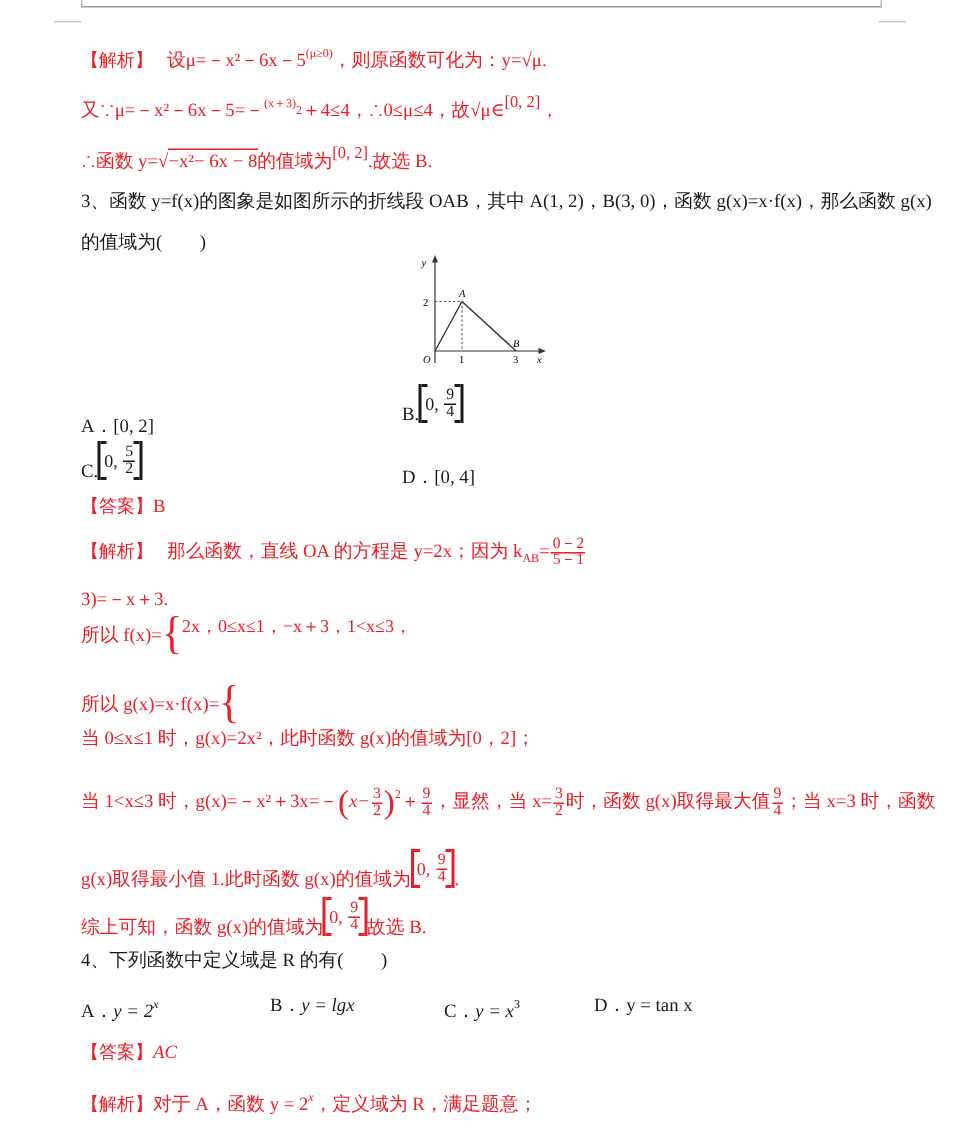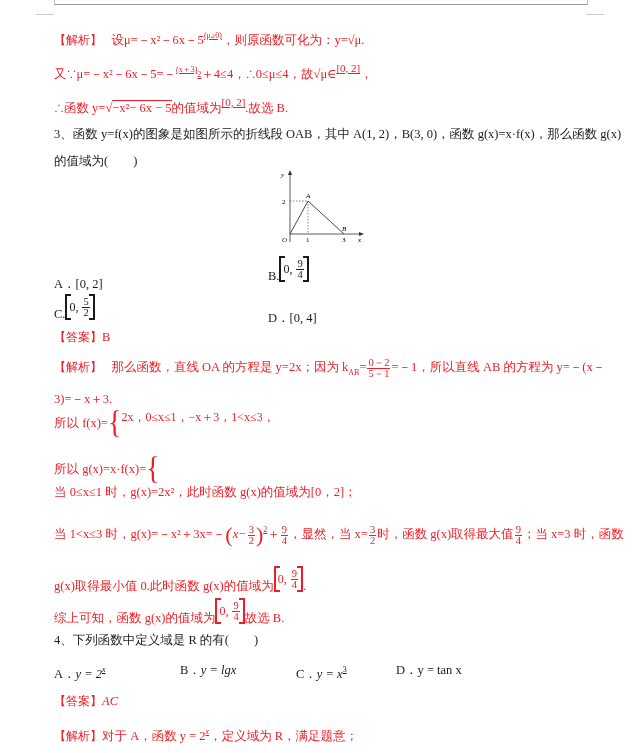--- a/index.html
+++ b/index.html
@@ -6,21 +6,21 @@
   body { width:640px; height:753px; position:relative; overflow:hidden;
          font-family:"Liberation Serif", "DejaVu Serif", serif; color:#222; }
   .pg-top { position:absolute; left:54px; top:0; width:532px; height:4px; border-bottom:1px solid #9a9a9a; border-left:1px solid #bdbdbd; border-right:1px solid #bdbdbd; }
   .corner-l { position:absolute; left:36px; top:14px; width:18px; border-top:1px solid #c8c8c8; }
   .corner-r { position:absolute; left:586px; top:14px; width:18px; border-top:1px solid #c8c8c8; }
   .line { position:absolute; left:54px; white-space:nowrap; font-size:12.5px; line-height:16px; }
   .red { color:#ee1c24; }
   .blk { color:#1a1a1a; }
   .tag { font-family:"DejaVu Sans", sans-serif; font-size:12px; }
   .it { font-style:italic; }
-  sup { font-size:8px; vertical-align:6px;text-decoration:underline; }
+  sup { font-size:8px; vertical-align:6px; }
   .big-br { font-size:14px; }
   .frac { display:inline-block; vertical-align:middle; text-align:center; font-size:10.5px; line-height:10px; margin:0 1px; }
   .frac .n { display:block; border-bottom:1px solid currentColor; padding:0 1px; }
   .frac .d { display:block; }
   .brk { display:inline-flex; align-items:center; border-left:2px solid currentColor; border-right:2px solid currentColor; padding:0 2px; height:26px; position:relative; vertical-align:middle; font-size:12px; }
   .brk::before, .brk::after { content:""; position:absolute; top:0; bottom:0; width:4px; border-top:2px solid currentColor; border-bottom:2px solid currentColor; }
   .brk::before { left:0; }
   .brk::after { right:0; }
   .pw { display:inline-flex; vertical-align:middle; align-items:stretch; }
   .pw .brace { font-size:28px; line-height:26px; transform:scaleY(1.1); }
@@ -36,21 +36,21 @@
 <div class="corner-r"></div>
 
 <div class="line red" style="top:28px;">
   <span class="tag">【解析】</span>&nbsp;&nbsp;
   <span>设μ=－x²－6x－5</span><sup>(μ≥0)</sup><span>，则原函数可化为：y=√μ.</span>
 </div>
 <div class="line red" style="top:60px;">
   <span>又∵μ=－x²－6x－5=－</span><sup>(x＋3)</sup><sup style="vertical-align:1px">2</sup><span>＋4≤4，∴0≤μ≤4，故√μ∈</span><sup style="font-size:11px">[0, 2]</sup><span>，</span>
 </div>
 <div class="line red" style="top:94px;">
-  <span>∴函数 y=</span>√<span class="sqrt">−x²− 6x − 5</span><span>的值域为</span><sup style="font-size:11px">[0, 2]</sup><span>.故选 B.</span>
+  <span>∴函数 y=</span>√<span class="sqrt">−x²− 6x − 8</span><span>的值域为</span><sup style="font-size:11px">[0, 2]</sup><span>.故选 B.</span>
 </div>
 
 <div class="line blk" style="top:126px;">3、函数 y=f(x)的图象是如图所示的折线段 OAB，其中 A(1, 2)，B(3, 0)，函数 g(x)=x·f(x)，那么函数 g(x)</div>
 <div class="line blk" style="top:153px;">的值域为(　　)</div>
 
 <svg class="fig" viewBox="0 0 96 74">
   <line x1="22" y1="66" x2="94" y2="66" stroke="#333" stroke-width="0.8"></line>
   <line x1="22" y1="74" x2="22" y2="4" stroke="#333" stroke-width="0.8"></line>
   <polygon points="22,2 20,7 24,7" fill="#333"></polygon>
   <polygon points="96,66 91,64 91,68" fill="#333"></polygon>
@@ -82,21 +82,21 @@
       </span></span>
 </div>
 <div class="line blk" style="top:310px; left:268px;">D．[0, 4]</div>
 
 <div class="line red" style="top:329px;">
   <span class="tag">【答案】</span><span>B</span>
 </div>
 
 <div class="line red" style="top:358px;">
   <span class="tag">【解析】</span>&nbsp;&nbsp;
-  <span>那么函数，直线 OA 的方程是 y=2x；因为 k</span><sub style="font-size:8px">AB</sub><span>=</span><span class="frac"><span class="n">0－2</span><span class="d">5－1</span></span><span>=－1，所以直线 AB 的方程为 y=－(x－</span>
+  <span>那么函数，直线 OA 的方程是 y=2x；因为 k</span><sub style="font-size:8px">AB</sub><span>=</span><span class="frac"><span class="n">0－2</span><span class="d">5－1</span></span>
 </div>
 <div class="line red" style="top:391px;">3)=－x＋3.</div>
 
 <div class="line red" style="top:410px;text-align:right;">
   <span style="vertical-align:middle">所以 f(x)=</span><span class="pw">
       <span class="brace">{</span>
       <span class="cases">
         <span>2x，0≤x≤1，</span>
         <span>−x＋3，1&lt;x≤3，</span>
       </span>
@@ -107,21 +107,21 @@
       <span class="brace">{</span>
     </span>
 </div>
 <div class="line red" style="top:484px;">当 0≤x≤1 时，g(x)=2x²，此时函数 g(x)的值域为[0，2]；</div>
 
 <div class="line red" style="top:522px;">
   <span>当 1&lt;x≤3 时，g(x)=－x²＋3x=－</span><span class="big-br" style="font-size:22px;vertical-align:middle">(</span><span class="it">x−</span><span class="frac"><span class="n">3</span><span class="d">2</span></span><span style="font-size:22px;vertical-align:middle">)</span><sup>2</sup><span>＋</span><span class="frac"><span class="n">9</span><span class="d">4</span></span><span>，显然，当 x=</span><span class="frac"><span class="n">3</span><span class="d">2</span></span><span>时，函数 g(x)取得最大值</span><span class="frac"><span class="n">9</span><span class="d">4</span></span><span>；当 x=3 时，函数</span>
 </div>
 
 <div class="line red" style="top:566px;">
-  <span style="vertical-align:-8px">g(x)取得最小值 0.此时函数 g(x)的值域为</span><span class="brk"><span>0,</span>&nbsp;<span class="frac">
+  <span style="vertical-align:-8px">g(x)取得最小值 1.此时函数 g(x)的值域为</span><span class="brk"><span>0,</span>&nbsp;<span class="frac">
         <span class="n">9</span>
         <span class="d">4</span>
       </span></span><span style="vertical-align:-8px">.</span>
 </div>
 <div class="line red" style="top:598px;">
   <span style="vertical-align:-8px">综上可知，函数 g(x)的值域为</span><span class="brk"><span>0,</span>&nbsp;<span class="frac">
         <span class="n">9</span>
         <span class="d">4</span>
       </span></span><span style="vertical-align:-8px">故选 B.</span>
 </div>

